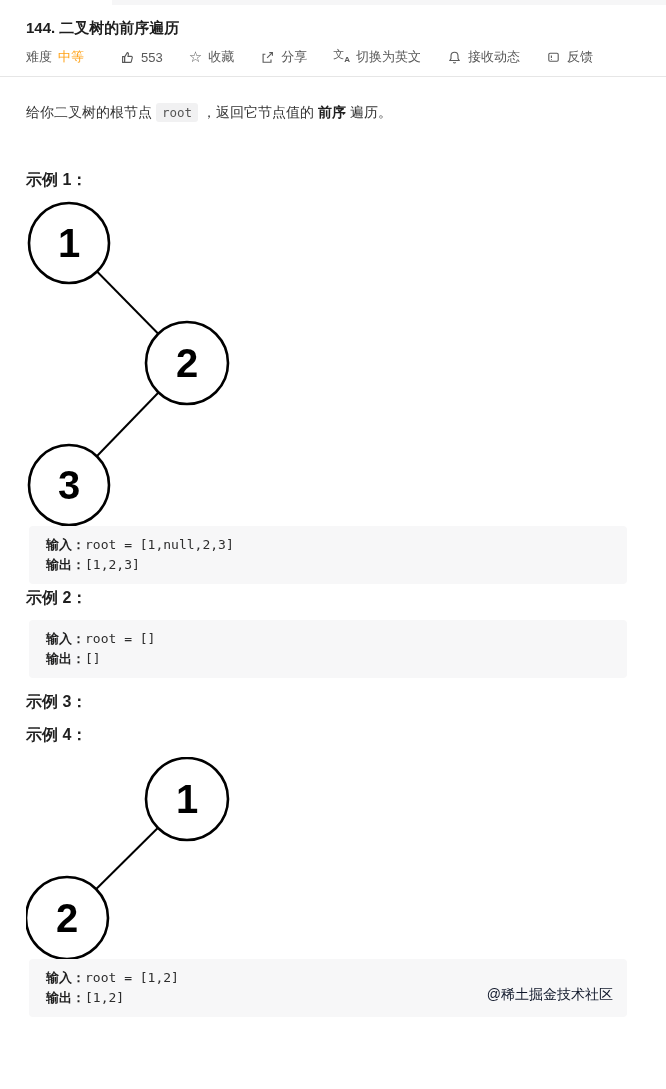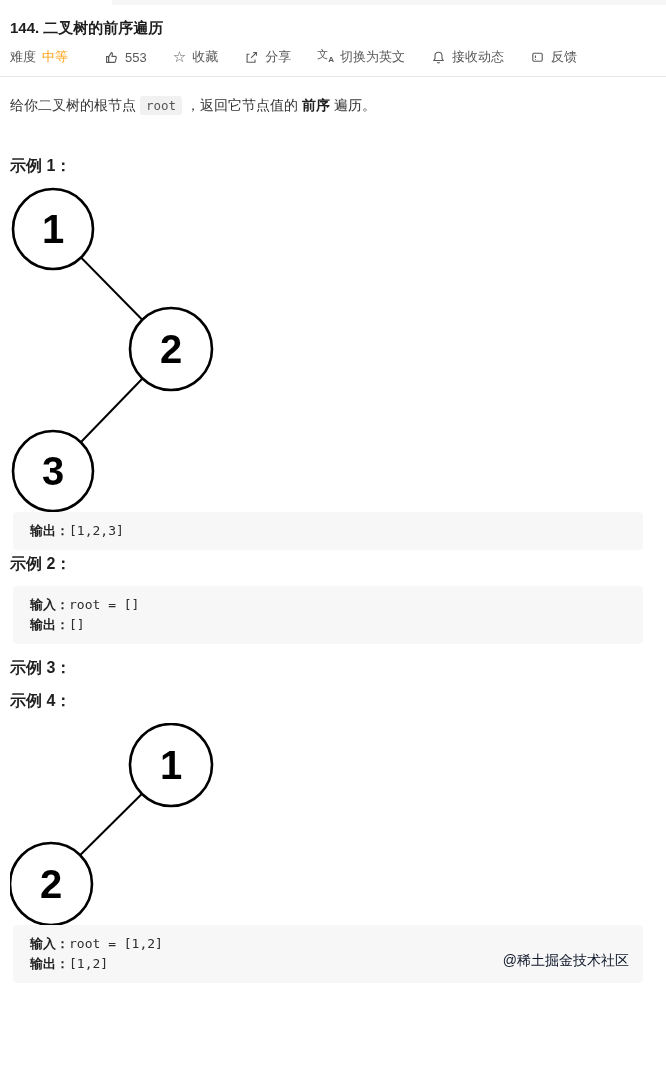--- a/index.html
+++ b/index.html
@@ -3,32 +3,32 @@
 <meta charset="utf-8">
 <style>
   html,body { margin:0; padding:0; background:#ffffff; }
   body {
     width:666px; min-height:1089px;
     font-family:"Liberation Sans", sans-serif;
     color:#1f1f1f;
     position:relative;
   }
   .top-strip { height:5px; margin-left:112px; background:#f6f6f7; }
-  .wrap { padding:0 10px; }
+  .wrap { padding:0 26px; }
   .title { font-size:15px; font-weight:bold; margin:13px 0 0; color:#1e1e1e; line-height:19px; }
   .toolbar { display:flex; align-items:center; margin-top:10px; font-size:13px; color:#595959; height:20px; }
   .tb-item { display:flex; align-items:center; gap:6px; margin-right:26px; cursor:pointer; white-space:nowrap; }
   .tb-difficulty { margin-right:36px; cursor:default; }
   .orange { color:#ffa116; }
   .icon-svg { display:block; }
   .star-glyph { font-size:15px; line-height:14px; }
   .translate-icon { display:inline-flex; align-items:flex-start; font-size:11px; line-height:11px; }
   .translate-icon .a { font-size:8px; margin-top:5px; font-weight:bold; }
   .divider { border:none; border-top:1px solid #e6e6e6; margin:9px 0 0; }
-  .desc { margin:19px 0 12px; font-size:14px; line-height:18px; color:#333333; }
+  .desc { margin:19px 0 12px; font-size:14px; line-height:32px; color:#333333; }
   .inline-code {
     font-family:"DejaVu Sans Mono", monospace; font-size:12.5px;
     background:#f1f1f2; color:#555555; padding:2px 6px; border-radius:3px; margin:0 4px;
   }
   .bold-seg { font-weight:bold; color:#1f1f1f; }
   .ex-label { font-size:16px; font-weight:bold; color:#1f1f1f; line-height:18px; }
   .ml-1 { margin-top:42px; }
   .ml-2 { margin-top:5px; }
   .ml-3 { margin-top:15px; }
   .ml-4 { margin-top:15px; }
@@ -125,20 +125,21 @@
         <line x1="161" y1="164" x2="43" y2="286" stroke="#000" stroke-width="2"></line>
         <circle cx="43" cy="44" r="40" fill="#fff" stroke="#000" stroke-width="2.6"></circle>
         <text x="43" y="58" text-anchor="middle" font-size="40" font-weight="bold" font-family="&quot;Liberation Sans&quot;, sans-serif" fill="#000">1</text>
         <circle cx="161" cy="164" r="41" fill="#fff" stroke="#000" stroke-width="2.6"></circle>
         <text x="161" y="178" text-anchor="middle" font-size="40" font-weight="bold" font-family="&quot;Liberation Sans&quot;, sans-serif" fill="#000">2</text>
         <circle cx="43" cy="286" r="40" fill="#fff" stroke="#000" stroke-width="2.6"></circle>
         <text x="43" y="300" text-anchor="middle" font-size="40" font-weight="bold" font-family="&quot;Liberation Sans&quot;, sans-serif" fill="#000">3</text>
       </svg>
     </div>
   <div class="code-block after-tree">
+    <div class="code-line"><span class="code-label">输入：</span><span>root = [1,null,2,3]</span></div>
     <div class="code-line"><span class="code-label">输出：</span><span>[1,2,3]</span></div>
   </div>
 
   <div class="ex-label ml-2">示例 2：</div>
   <div class="code-block after-label">
     <div class="code-line"><span class="code-label">输入：</span><span>root = []</span></div>
     <div class="code-line"><span class="code-label">输出：</span><span>[]</span></div>
   </div>
 
   <div class="ex-label ml-3">示例 3：</div>

